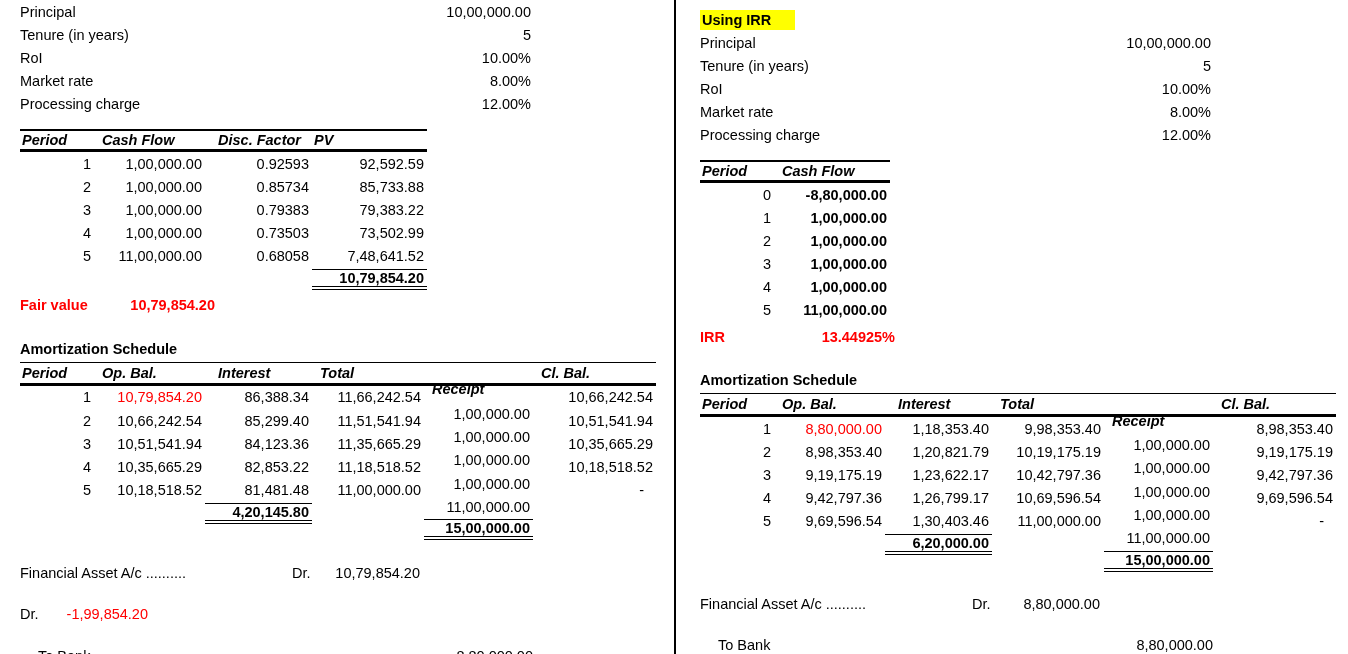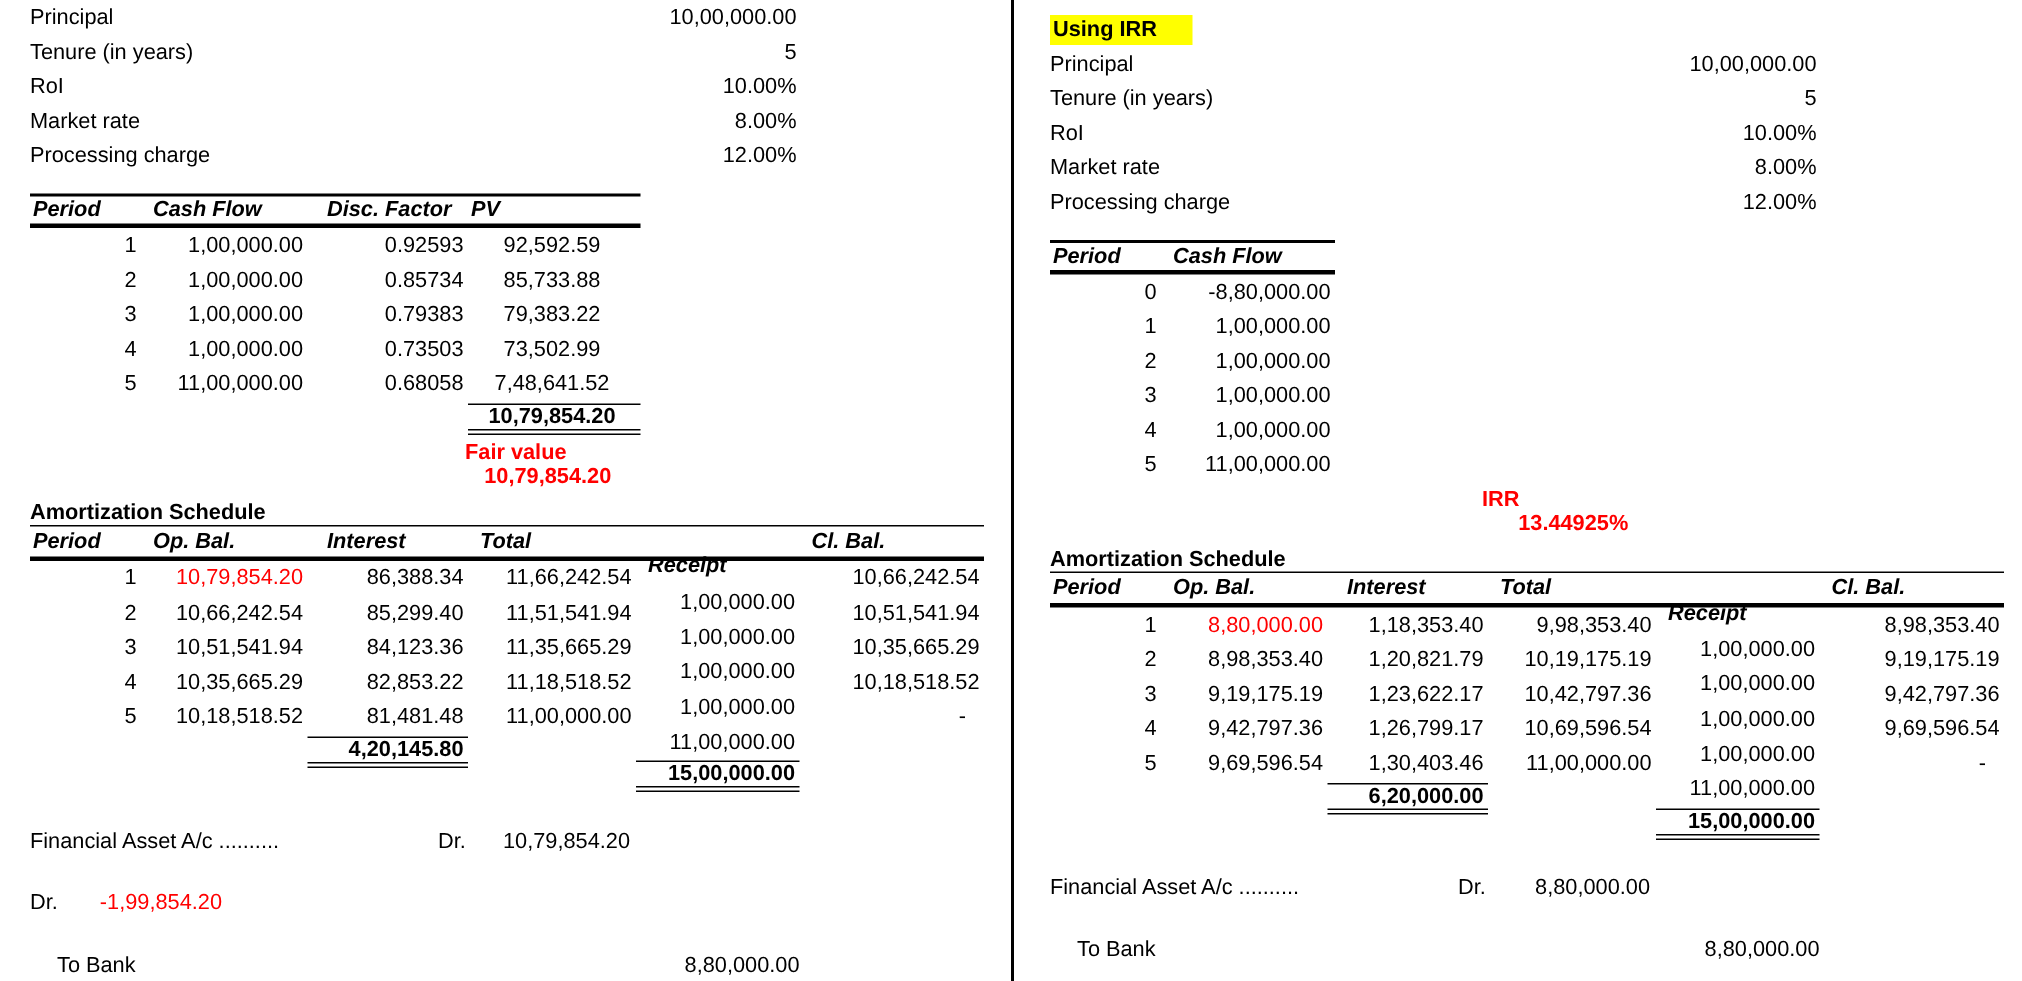--- a/index.html
+++ b/index.html
@@ -27,36 +27,36 @@
   .param-row { height:23.2px; width:511px; }
   .param-label { flex:1; text-align:left; }
   .param-value { width:160px; text-align:right; }
   
   .c-period  { width:74px; }
   .c-opbal   { width:111px; }
   .c-int     { width:107px; }
   .c-total   { width:112px; }
   .c-receipt { width:109px;margin-top:33px; }
   .c-clbal   { width:123px; }
-  .c-pv      { width:115px;text-align:center; }
-  .c-cfr     { width:116px; }
+  .c-pv      { width:115px; }
+  .c-cfr     { width:116px;font-weight:bold; }
   
   .cf-table { margin-top:13px; width:407px; }
   .cf-table-sm { margin-top:13px; width:190px; }
   .thead { height:23px; border-top:2px solid #000; border-bottom:3px solid #000; }
   .hcell { font-weight:bold; font-style:italic; text-align:left; }
   .pl2 { padding-left:2px; } .pl8 { padding-left:8px;font-style:italic; } .pl13 { padding-left:13px; }
   .trow { height:23.2px; }
   .total-row { height:23px; }
   .tot { font-weight:bold; border-top:1px solid #000; border-bottom:4px double #000; }
-  .result-row { height:23px; margin-top:3px;flex-direction:column; }
+  .result-row { height:23px; margin-top:3px; }
   .result-label { width:74px; font-weight:bold; }
   .result-value { width:121px; text-align:right; font-weight:bold; }
-  .amort-title-row { height:22px; margin-top:12px; width:636px;
-    border-bottom:1px solid #000; display:flex; align-items:flex-end; }
+  .amort-title-row { height:22px; margin-top:24px; width:636px;
+    border-bottom:1px solid #000; display:flex; align-items:flex-start; }
   .amort-head { height:23px; width:636px; border-bottom:3px solid #000; }
   .dash { padding-right:12px; }
   
   .journal { margin-top:36px; }
   .j-row { height:23.5px;margin-top:18px; }
   .j-label { width:272px; }
   .j-dr { width:40px; }
   .j-amount { width:92px; text-align:right; padding-right:4px; }
   .j-credit { width:109px; text-align:right; }
   .indent { padding-left:18px; }

